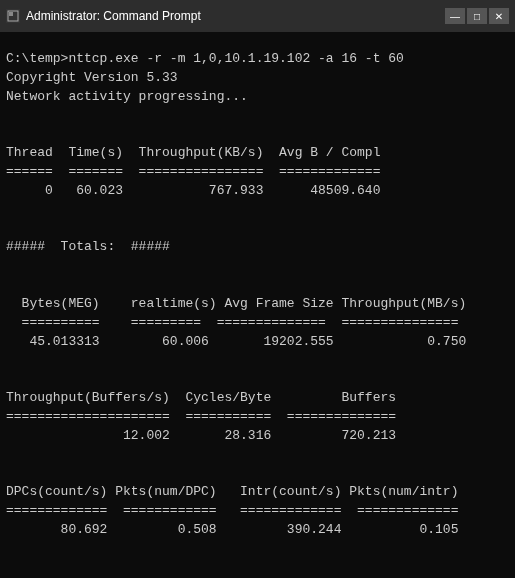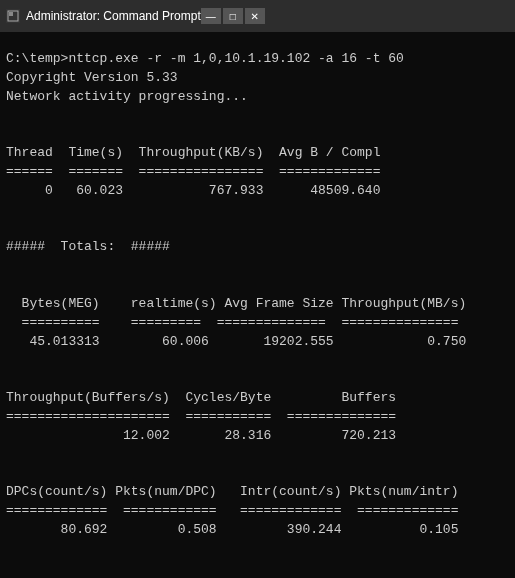--- a/index.html
+++ b/index.html
@@ -10,20 +10,21 @@
       font-family: 'Courier New', Courier, monospace;
       font-size: 13px;
       overflow: hidden;
     }
 
     .title-bar {
       background: #1a1a2e;
       height: 22px;
       display: flex;
       align-items: center;
+      justify-content: space-between;
       padding: 16px 6px;
       background: #2d2d2d;
     }
 
     .title-bar-left {
       display: flex;
       align-items: center;
       gap: 6px;
     }
 

